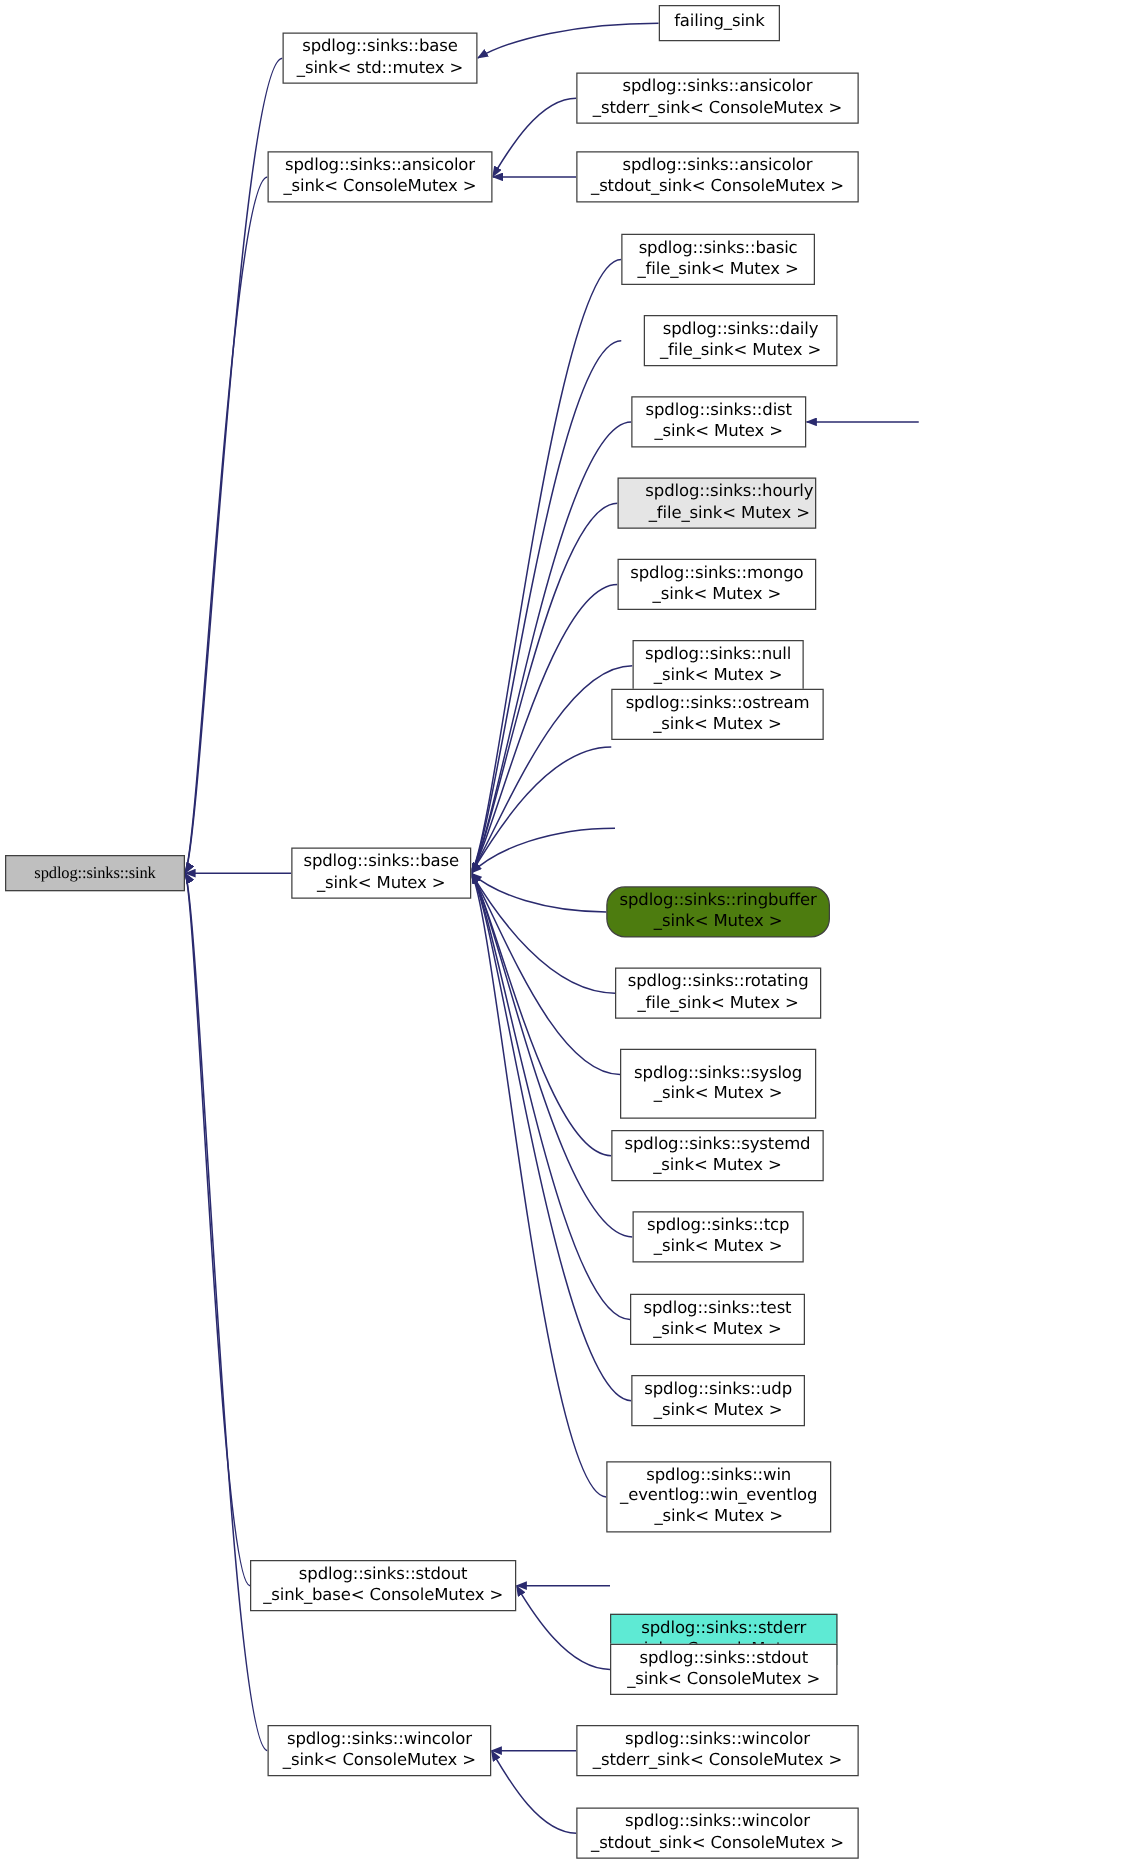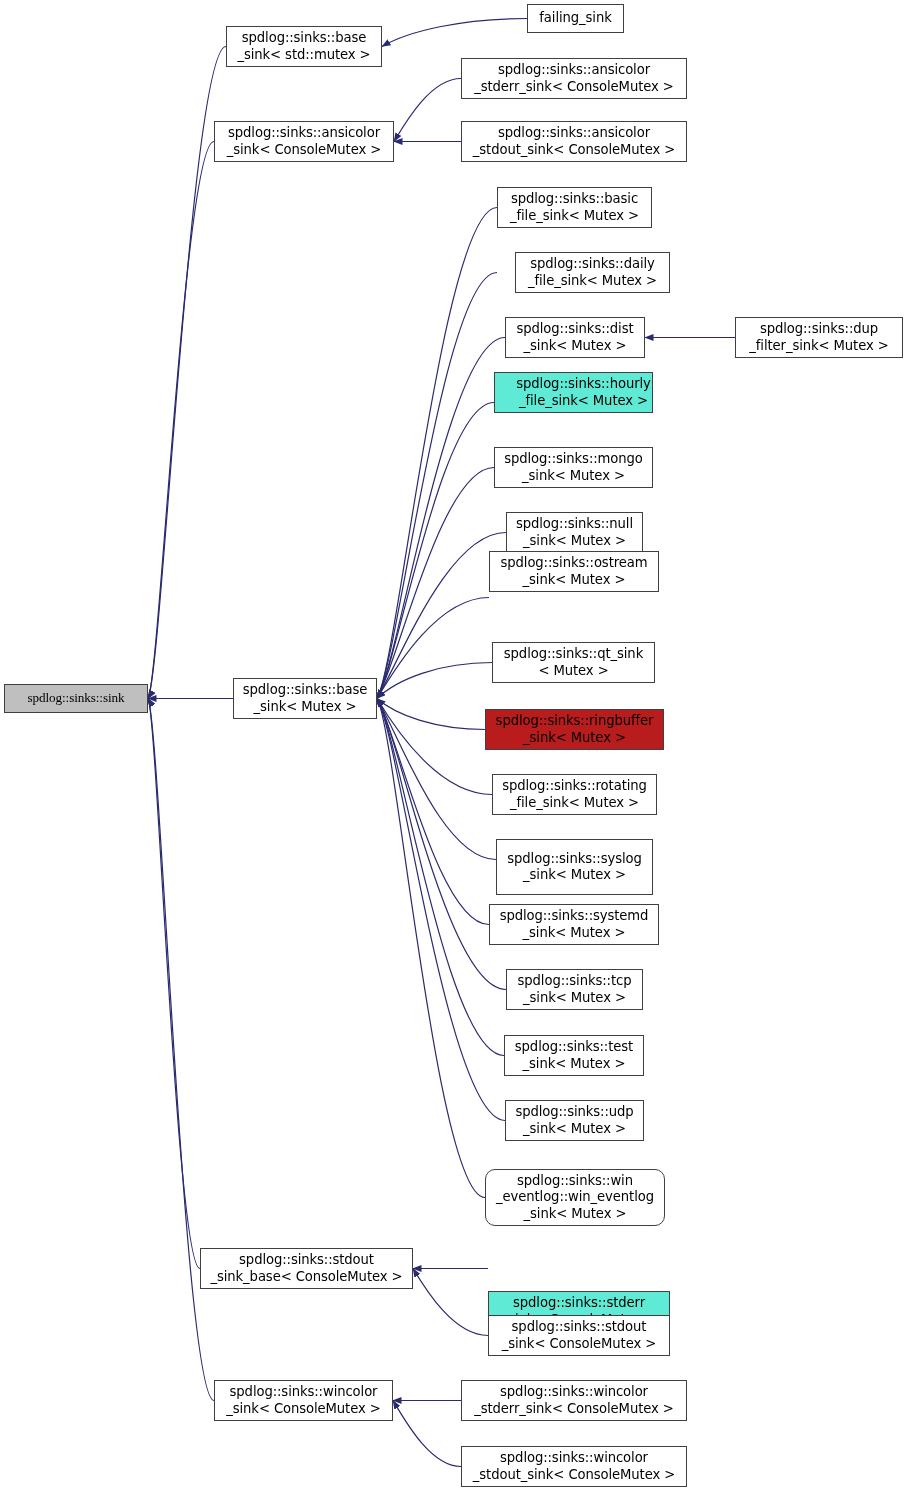--- a/index.html
+++ b/index.html
@@ -99,47 +99,43 @@
     <div class="node" style="left: 461px; top: 121px; width: 226px; height: 41px; border-color: rgb(64, 64, 64); background: rgb(255, 255, 255); color: rgb(0, 0, 0);"><span class="nlabel">spdlog::sinks::ansicolor
 _stdout_sink&lt; ConsoleMutex &gt;</span></div>
     <div class="node" style="left: 233px; top: 678px; width: 144px; height: 41px; border-color: rgb(64, 64, 64); background: rgb(255, 255, 255); color: rgb(0, 0, 0);"><span class="nlabel">spdlog::sinks::base
 _sink&lt; Mutex &gt;</span></div>
     <div class="node" style="left: 497px; top: 187px; width: 155px; height: 41px; border-color: rgb(64, 64, 64); background: rgb(255, 255, 255); color: rgb(0, 0, 0);"><span class="nlabel">spdlog::sinks::basic
 _file_sink&lt; Mutex &gt;</span></div>
     <div class="node" style="left: 515px; top: 252px; width: 155px; height: 41px; border-color: rgb(64, 64, 64); background: rgb(255, 255, 255); color: rgb(0, 0, 0);"><span class="nlabel">spdlog::sinks::daily
 _file_sink&lt; Mutex &gt;</span></div>
     <div class="node" style="left: 505px; top: 317px; width: 140px; height: 41px; border-color: rgb(64, 64, 64); background: rgb(255, 255, 255); color: rgb(0, 0, 0);"><span class="nlabel">spdlog::sinks::dist
 _sink&lt; Mutex &gt;</span></div>
-    <div class="node" style="left: 735px; top: 317px; width: 168px; height: 41px; border-color: rgb(64, 64, 64); background: rgb(255, 255, 255); color: rgb(0, 0, 0);"><span class="nlabel">spdlog::sinks::dup
-_filter_sink&lt; Mutex &gt;</span></div>
-    <div class="node" style="left: 494px; top: 372px; width: 159px; height: 41px; border-color: rgb(64, 64, 64); background: #5eead4; color: rgb(0, 0, 0); padding-left: 20px;"><span class="nlabel">spdlog::sinks::hourly
+    <div class="node" style="left: 494px; top: 382px; width: 159px; height: 41px; border-color: rgb(64, 64, 64); background: #e5e5e5; color: rgb(0, 0, 0); padding-left: 20px;"><span class="nlabel">spdlog::sinks::hourly
 _file_sink&lt; Mutex &gt;</span></div>
     <div class="node" style="left: 494px; top: 447px; width: 159px; height: 41px; border-color: rgb(64, 64, 64); background: rgb(255, 255, 255); color: rgb(0, 0, 0);"><span class="nlabel">spdlog::sinks::mongo
 _sink&lt; Mutex &gt;</span></div>
     <div class="node" style="left: 506px; top: 512px; width: 137px; height: 41px; border-color: rgb(64, 64, 64); background: rgb(255, 255, 255); color: rgb(0, 0, 0);"><span class="nlabel">spdlog::sinks::null
 _sink&lt; Mutex &gt;</span></div>
     <div class="node" style="left: 489px; top: 551px; width: 170px; height: 41px; border-color: rgb(64, 64, 64); background: rgb(255, 255, 255); color: rgb(0, 0, 0);"><span class="nlabel">spdlog::sinks::ostream
 _sink&lt; Mutex &gt;</span></div>
-    <div class="node" style="left: 492px; top: 642px; width: 163px; height: 41px; border-color: rgb(64, 64, 64); background: rgb(255, 255, 255); color: rgb(0, 0, 0);"><span class="nlabel">spdlog::sinks::qt_sink
-&lt; Mutex &gt;</span></div>
-    <div class="node" style="left: 485px; top: 709px; width: 179px; height: 41px; border-color: rgb(64, 64, 64); background: #b91c1c; color: rgb(0, 0, 0);"><span class="nlabel">spdlog::sinks::ringbuffer
+    <div class="node" style="left: 485px; top: 709px; width: 179px; height: 41px; border-color: rgb(64, 64, 64); background: #4d7c0f; color: rgb(0, 0, 0); border-radius: 15px;"><span class="nlabel">spdlog::sinks::ringbuffer
 _sink&lt; Mutex &gt;</span></div>
     <div class="node" style="left: 492px; top: 774px; width: 165px; height: 41px; border-color: rgb(64, 64, 64); background: rgb(255, 255, 255); color: rgb(0, 0, 0);"><span class="nlabel">spdlog::sinks::rotating
 _file_sink&lt; Mutex &gt;</span></div>
     <div class="node" style="left: 496px; top: 839px; width: 157px; height: 56px; border-color: rgb(64, 64, 64); background: rgb(255, 255, 255); color: rgb(0, 0, 0);"><span class="nlabel">spdlog::sinks::syslog
 _sink&lt; Mutex &gt;</span></div>
     <div class="node" style="left: 489px; top: 904px; width: 170px; height: 41px; border-color: rgb(64, 64, 64); background: rgb(255, 255, 255); color: rgb(0, 0, 0);"><span class="nlabel">spdlog::sinks::systemd
 _sink&lt; Mutex &gt;</span></div>
     <div class="node" style="left: 506px; top: 969px; width: 137px; height: 41px; border-color: rgb(64, 64, 64); background: rgb(255, 255, 255); color: rgb(0, 0, 0);"><span class="nlabel">spdlog::sinks::tcp
 _sink&lt; Mutex &gt;</span></div>
     <div class="node" style="left: 504px; top: 1035px; width: 140px; height: 41px; border-color: rgb(64, 64, 64); background: rgb(255, 255, 255); color: rgb(0, 0, 0);"><span class="nlabel">spdlog::sinks::test
 _sink&lt; Mutex &gt;</span></div>
     <div class="node" style="left: 505px; top: 1100px; width: 139px; height: 41px; border-color: rgb(64, 64, 64); background: rgb(255, 255, 255); color: rgb(0, 0, 0);"><span class="nlabel">spdlog::sinks::udp
 _sink&lt; Mutex &gt;</span></div>
-    <div class="node" style="left: 485px; top: 1169px; width: 180px; height: 57px; border-color: rgb(64, 64, 64); background: rgb(255, 255, 255); color: rgb(0, 0, 0); border-radius: 10px;"><span class="nlabel">spdlog::sinks::win
+    <div class="node" style="left: 485px; top: 1169px; width: 180px; height: 57px; border-color: rgb(64, 64, 64); background: rgb(255, 255, 255); color: rgb(0, 0, 0);"><span class="nlabel">spdlog::sinks::win
 _eventlog::win_eventlog
 _sink&lt; Mutex &gt;</span></div>
     <div class="node" style="left: 200px; top: 1248px; width: 213px; height: 41px; border-color: rgb(64, 64, 64); background: rgb(255, 255, 255); color: rgb(0, 0, 0);"><span class="nlabel">spdlog::sinks::stdout
 _sink_base&lt; ConsoleMutex &gt;</span></div>
     <div class="node" style="left: 488px; top: 1248px; width: 182px; height: 41px; border-color: rgb(64, 64, 64); background: #5eead4; color: rgb(0, 0, 0); margin-top: 43px;"><span class="nlabel">spdlog::sinks::stderr
 _sink&lt; ConsoleMutex &gt;</span></div>
     <div class="node" style="left: 488px; top: 1315px; width: 182px; height: 41px; border-color: rgb(64, 64, 64); background: rgb(255, 255, 255); color: rgb(0, 0, 0);"><span class="nlabel">spdlog::sinks::stdout
 _sink&lt; ConsoleMutex &gt;</span></div>
     <div class="node" style="left: 214px; top: 1380px; width: 179px; height: 41px; border-color: rgb(64, 64, 64); background: rgb(255, 255, 255); color: rgb(0, 0, 0);"><span class="nlabel">spdlog::sinks::wincolor
 _sink&lt; ConsoleMutex &gt;</span></div>

